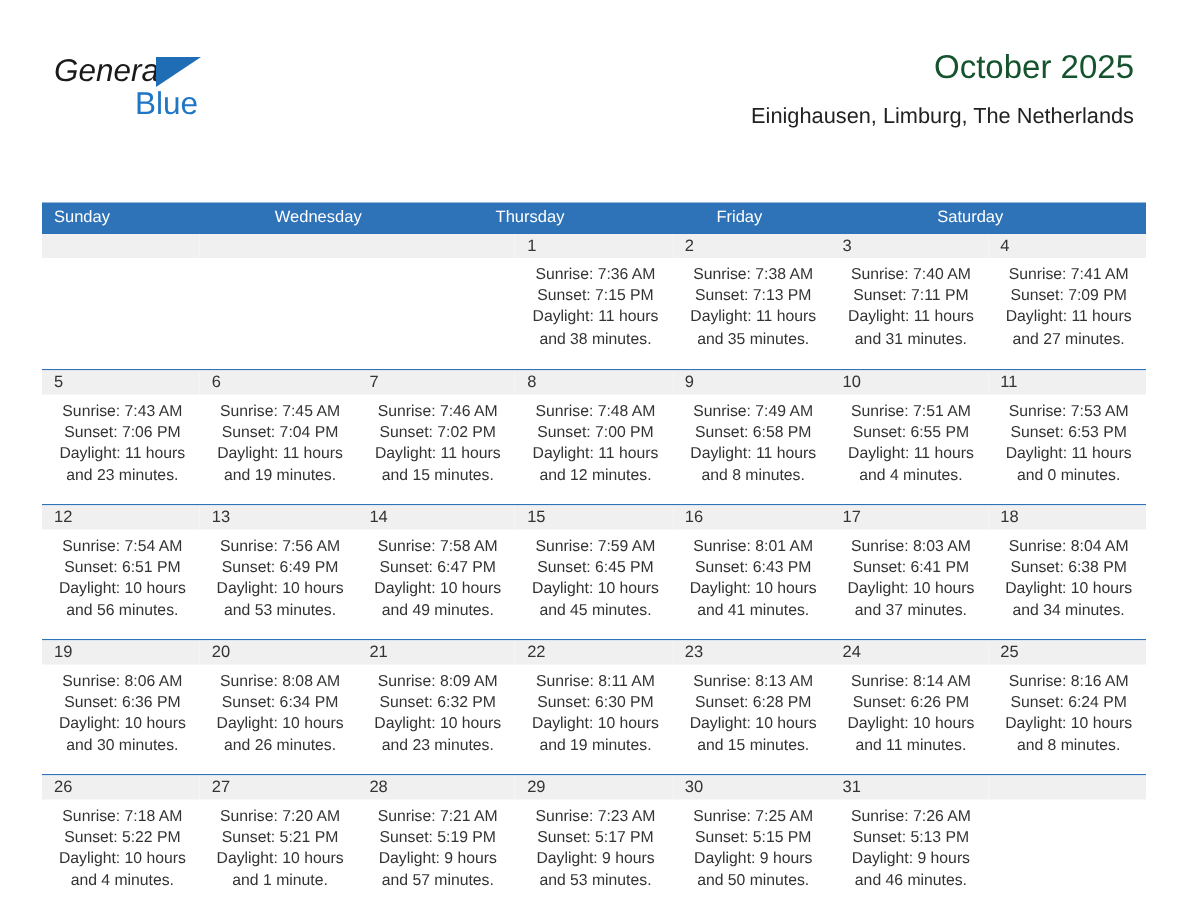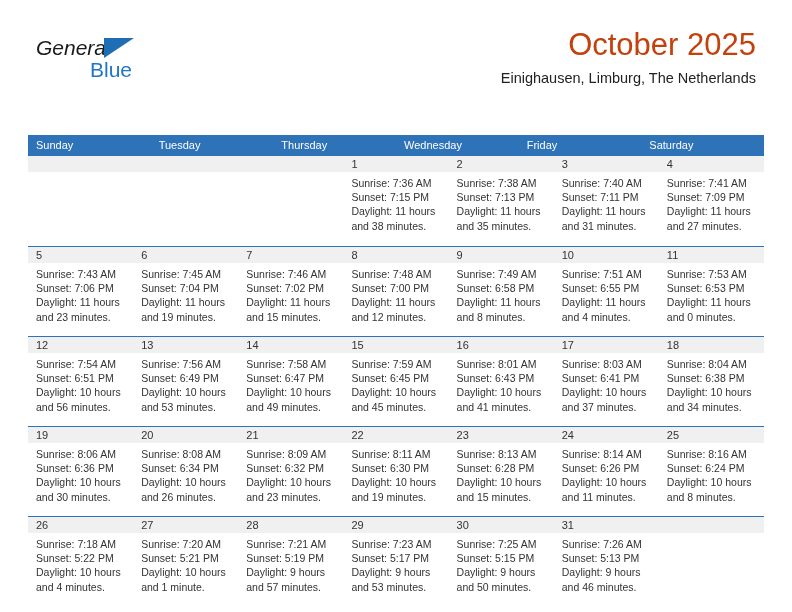--- a/index.html
+++ b/index.html
@@ -51,22 +51,22 @@
     font-size: 21px;
     color: #1f76c4;
     line-height: 24px;
   }
   .title-block {
     position: absolute;
     right: 36px; top: 30px;
     text-align: right;
   }
   .cal-title {
-    font-size: 31px;
-    color: #c2410c;
+    font-size: 22px;
+    color: #14532d;
     line-height: 30px;
     white-space: nowrap;
     text-align: right;
   }
   .cal-subtitle {
     margin-top: 9px;
     font-size: 14.5px;
     color: #222222;
     line-height: 18px;
     white-space: nowrap;
@@ -112,20 +112,21 @@
   .cell .dateband {
     height: 16px;
     background: #f0f0f0;
     padding-left: 8px;
     font-size: 11px;
     color: #333333;
     line-height: 16px;
   }
   .cell .body {
     padding: 4px 6px 0 8px;
+    text-align: center;
   }
   .cell .body div {
     font-size: 10.5px;
     color: #333333;
     line-height: 14.2px;
     white-space: nowrap;
   }
   .cell.blank .dateband { background: #f0f0f0; }
 </style>
 </head>
@@ -144,23 +145,22 @@
     <div class="title-block">
       <div class="cal-title">October 2025</div>
       <div class="cal-subtitle">Einighausen, Limburg, The Netherlands</div>
     </div>
 
   </div>
 
   <div class="calendar">
     <div class="dow-row" id="dow-row">
         <div class="dow">Sunday</div>
-        <div class="dow">Tuesday</div>
+        <div class="dow">Wednesday</div>
         <div class="dow">Thursday</div>
-        <div class="dow">Wednesday</div>
         <div class="dow">Friday</div>
         <div class="dow">Saturday</div>
       </div>
     <div id="weeks-container">
         <div class="week">
           <div class="cell blank">
             <div class="dateband"></div>
             <div class="body"></div>
           </div>
           <div class="cell blank">

